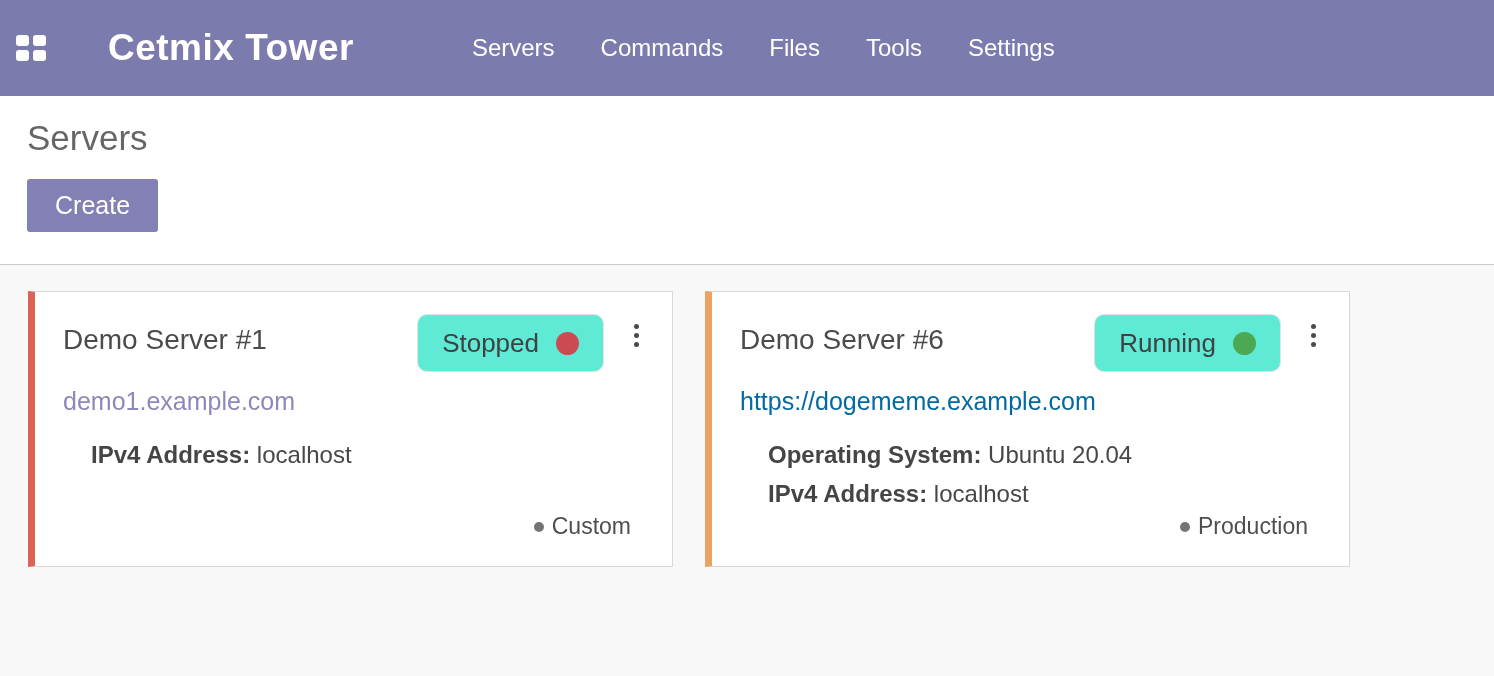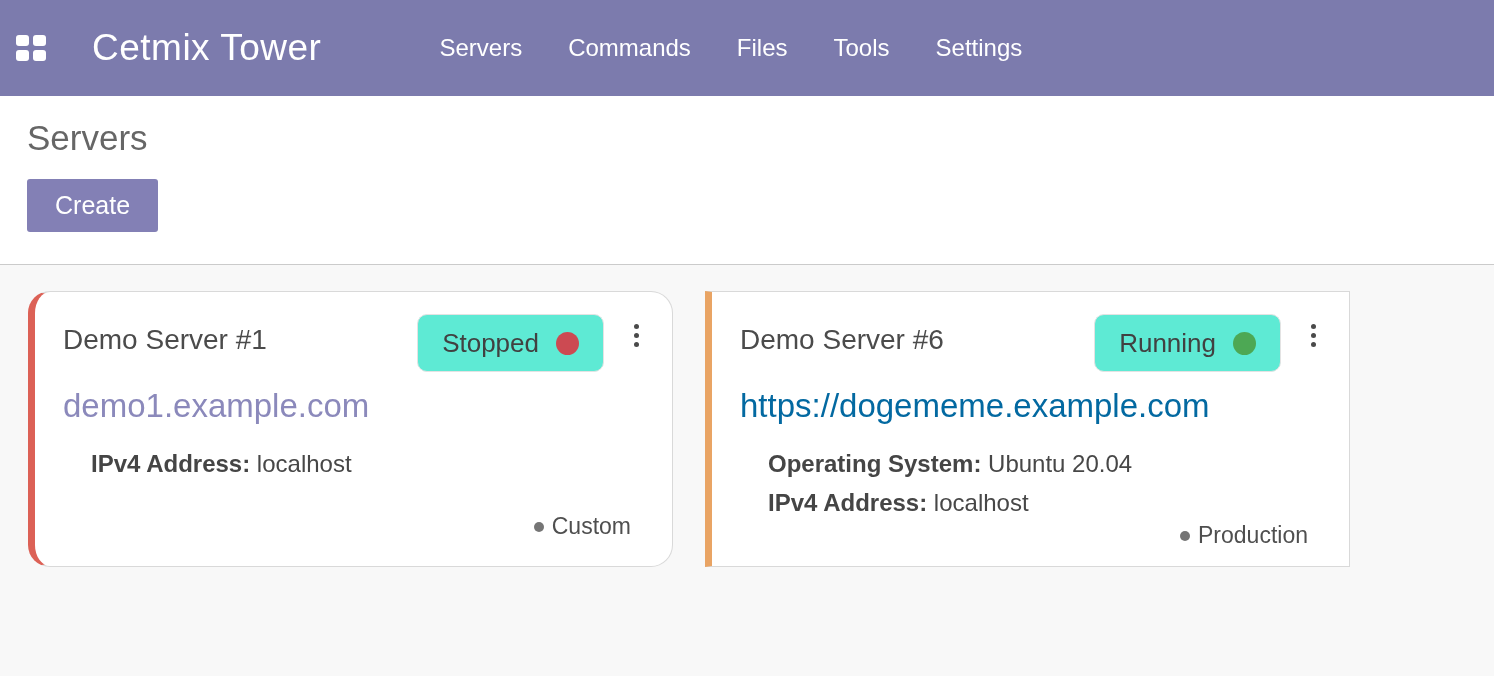--- a/index.html
+++ b/index.html
@@ -24,22 +24,22 @@
     display: grid;
     grid-template-columns: 13px 13px;
     grid-template-rows: 11px 11px;
     gap: 4px;
     cursor: pointer;
     margin-left: 0;
   }
   .apps-btn i { background: #fff; border-radius: 3px; display: block; }
   .brand {
     font-size: 37px;
-    font-weight: normal;
-    margin-left: 46px;
+    font-weight: bold;
+    margin-left: 62px;
     letter-spacing: 0.5px;
     white-space: nowrap;
     cursor: pointer;
   }
   .menu {
     display: flex;
     list-style: none;
     margin-left: 118px;
     gap: 46px;
     font-size: 24px;
@@ -123,21 +123,21 @@
     display: flex;
     flex-direction: column;
     gap: 4px;
     align-items: center;
     cursor: pointer;
     padding: 2px;
   }
   .kebab i { width: 5px; height: 5px; border-radius: 50%; background: #4a4a4a; display: block; }
   .card-link {
     margin-top: 15px;
-    font-size: 33px;
+    font-size: 25px;
     color: #8b89bb;
     text-decoration: none;
     align-self: flex-start;
     cursor: pointer;
   }
   .card-details {
     margin-top: 19px;
     margin-left: 28px;
     font-size: 24px;
     line-height: 39px;
@@ -182,21 +182,21 @@
   </ul>
 </nav>
 
 <section class="control-panel">
   <h1 class="page-title">Servers</h1>
   <button class="create-btn" style="background: rgb(131, 128, 181);">Create</button>
 </section>
 
 <main class="kanban">
 
-  <article class="card" style="border-left-color: rgb(220, 97, 86); border-radius: 22px;">
+  <article class="card" style="border-left-color: rgb(220, 97, 86);">
     <div class="card-head">
       <h2 class="card-title">Demo Server #1</h2>
       <button class="status-pill">
         <span>Stopped</span>
         <span class="status-dot" style="background: rgb(204, 74, 82);"></span>
       </button>
       <div class="kebab">
           <i></i>
           <i></i>
           <i></i>

